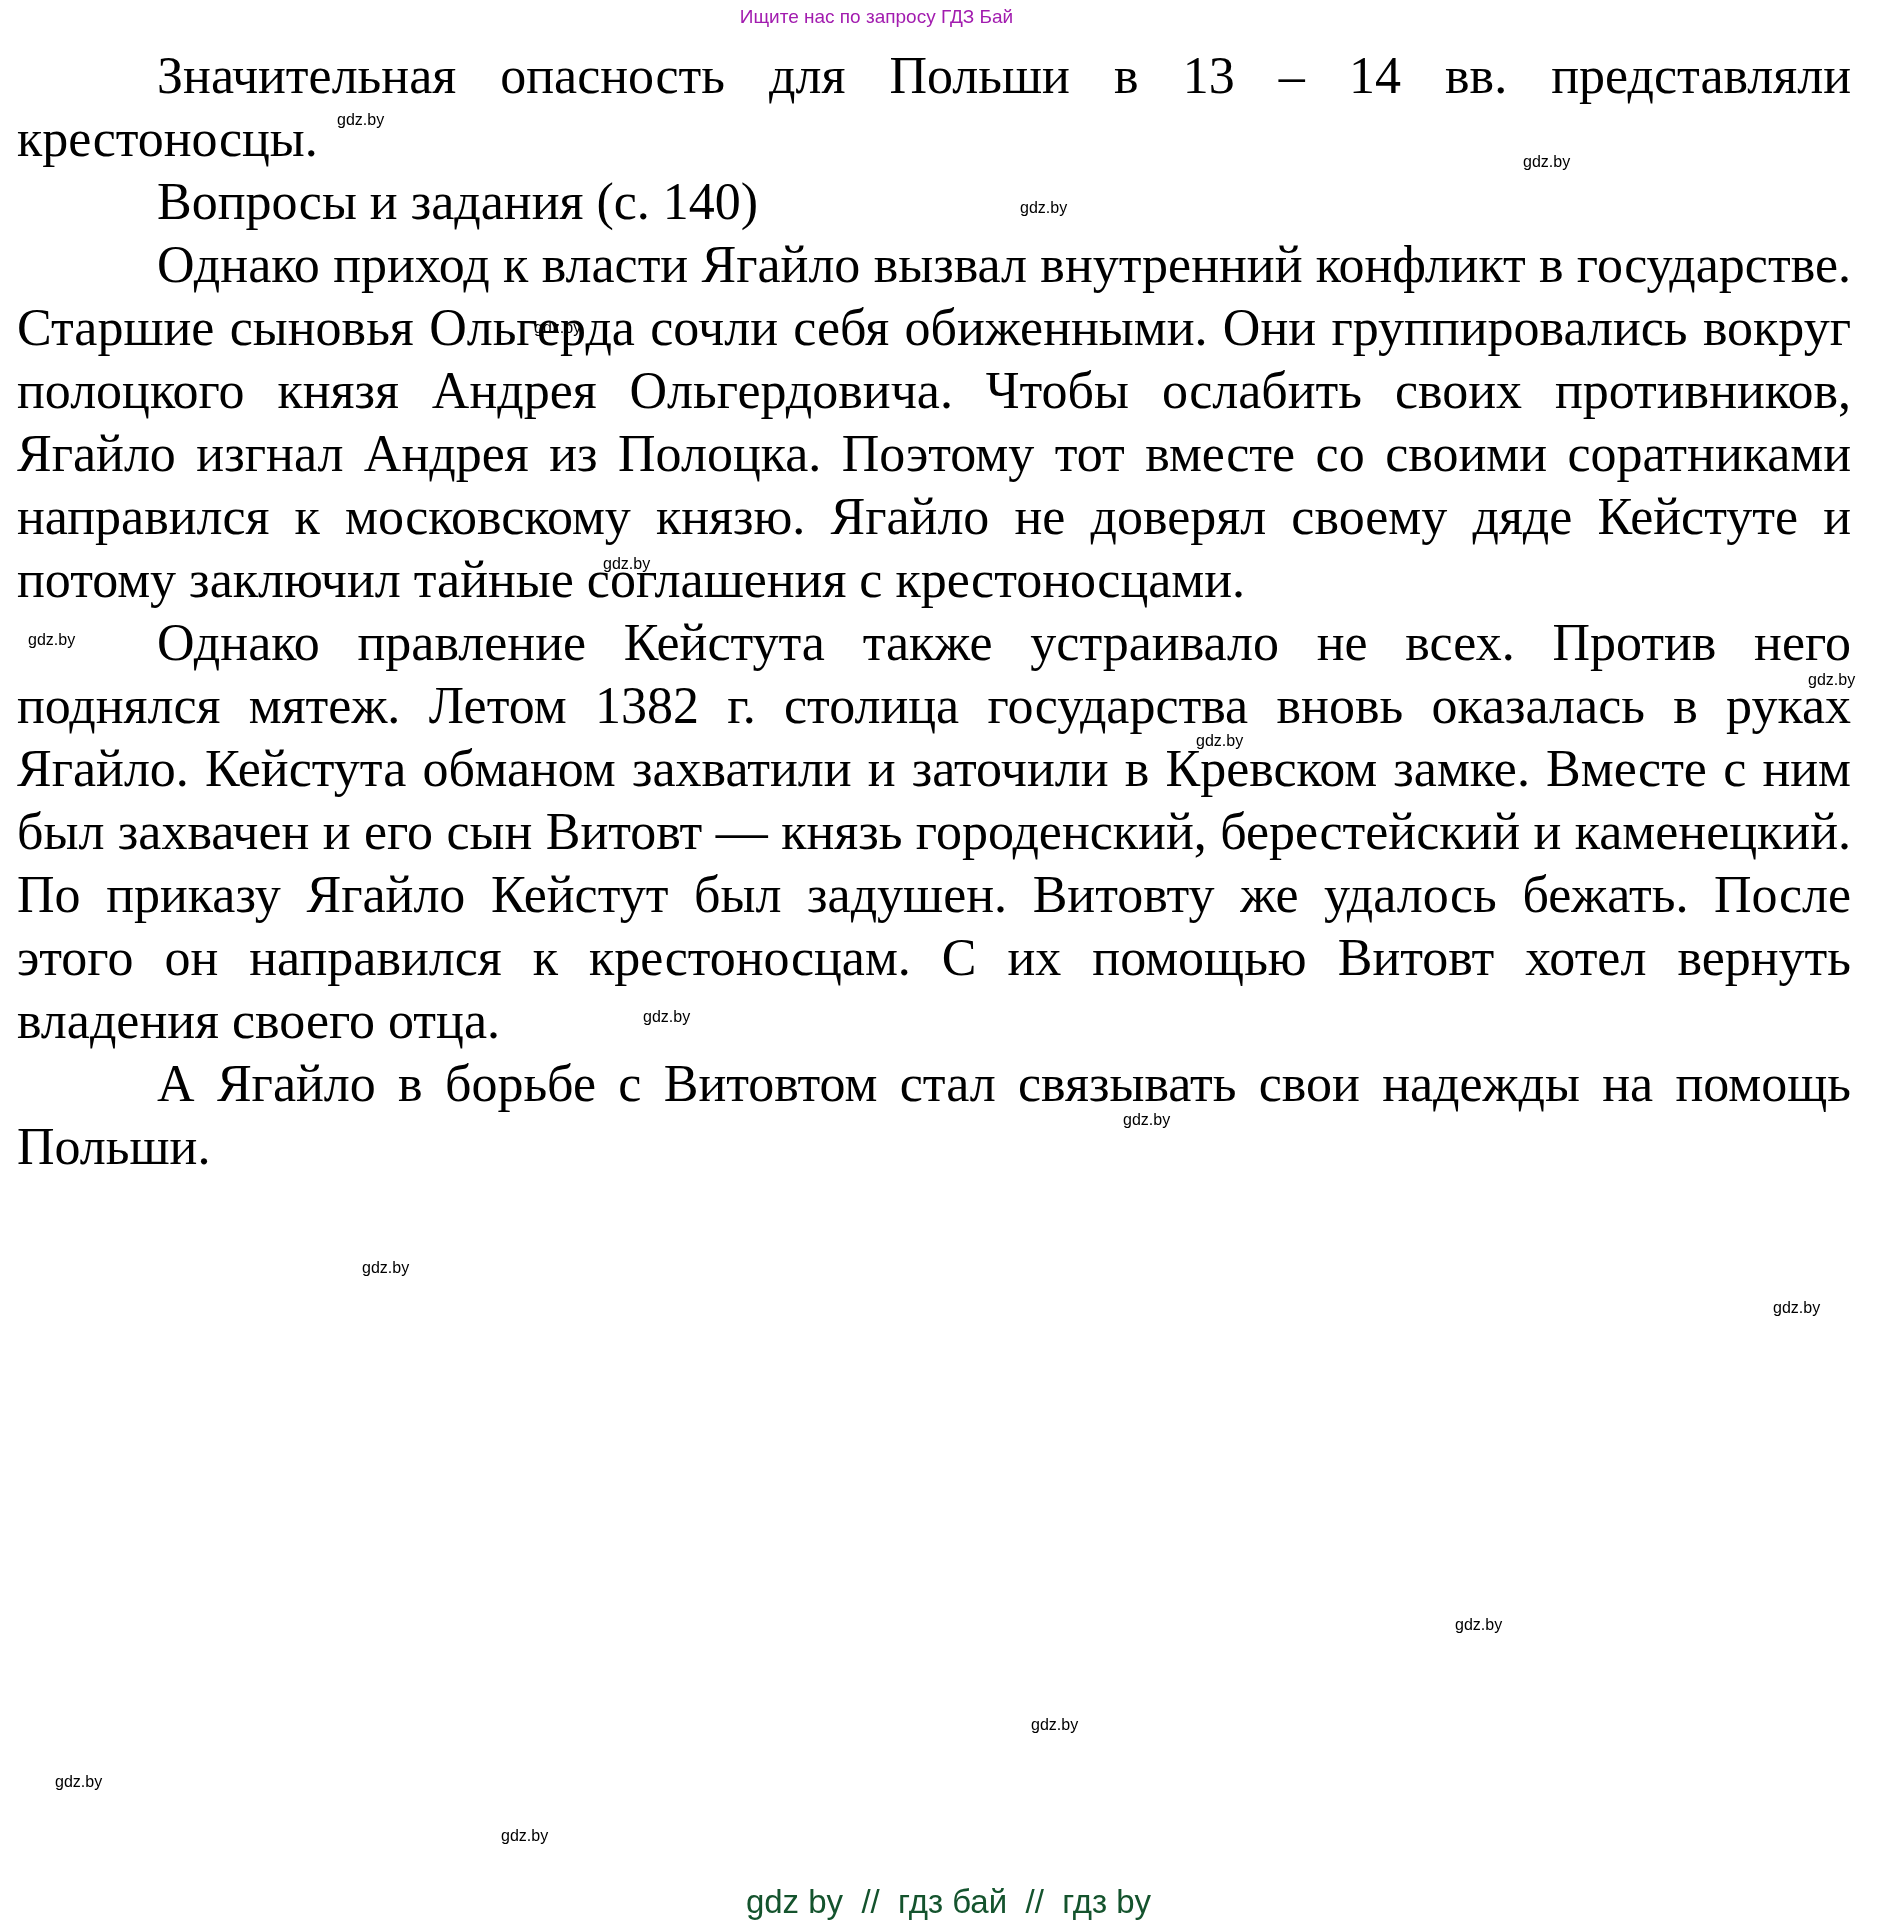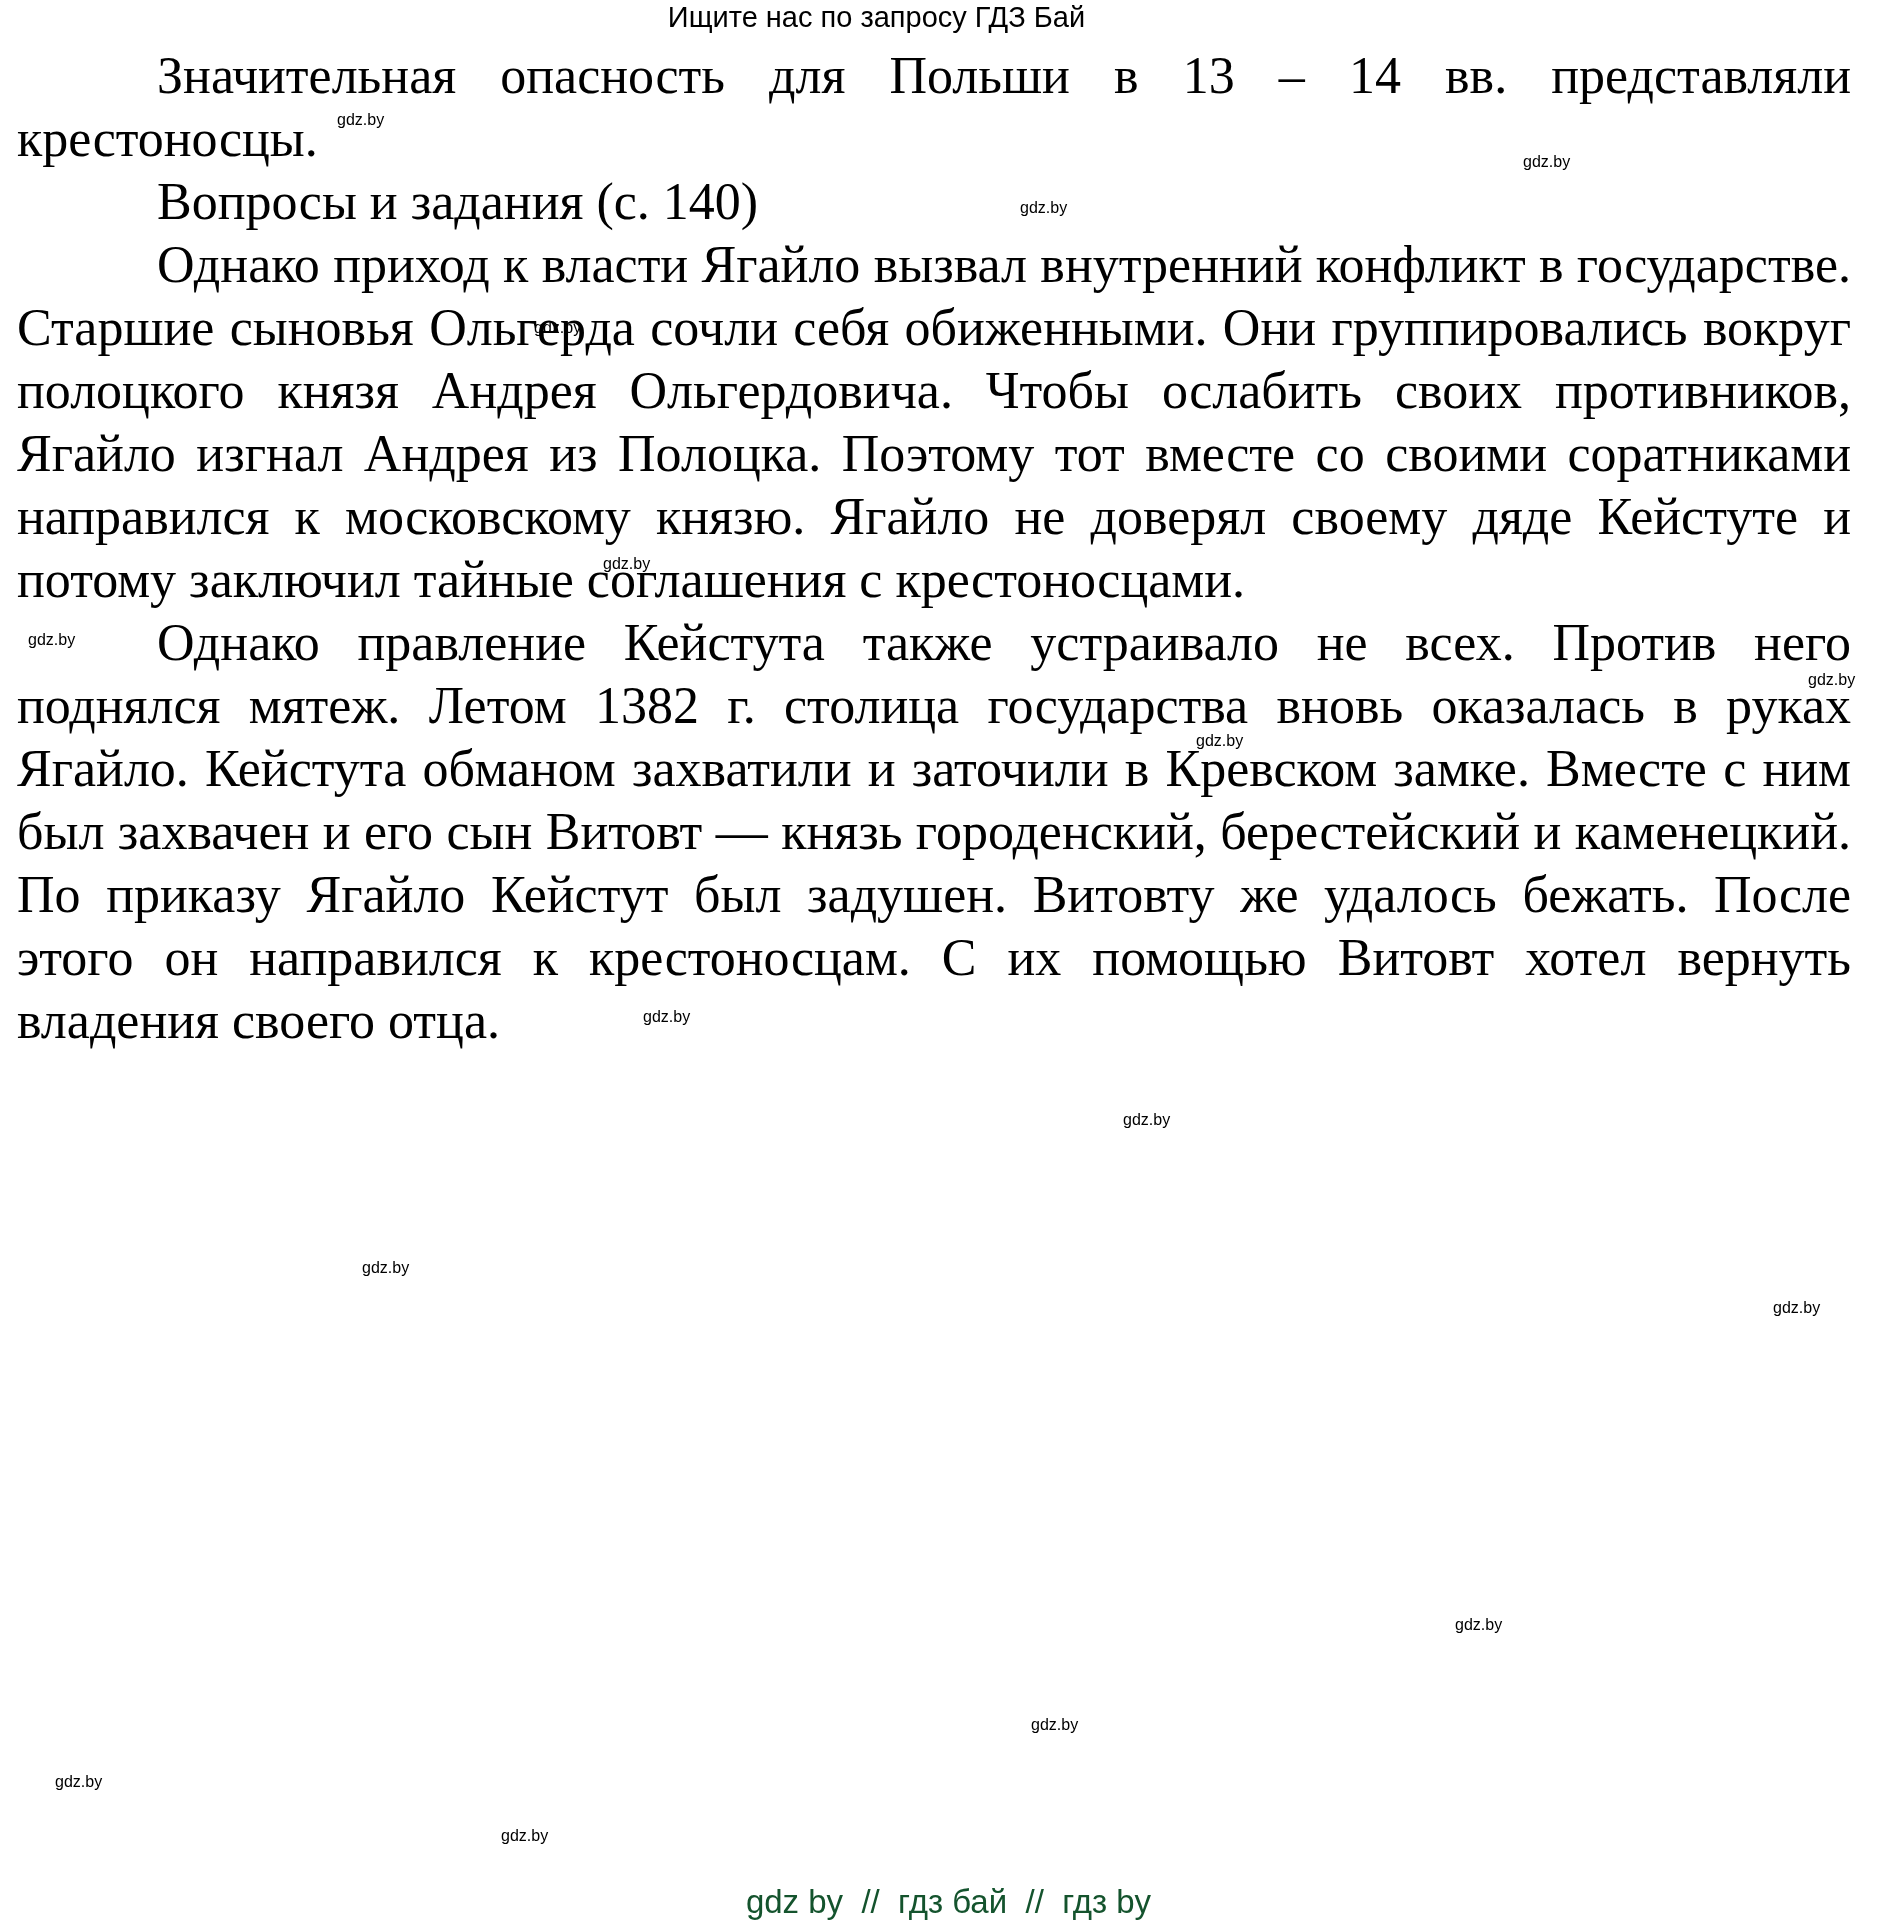--- a/index.html
+++ b/index.html
@@ -13,23 +13,23 @@
       position: relative;
       overflow: hidden;
     }
     .header-banner {
       position: absolute;
       top: 0;
       left: 0;
       width: 1753px;
       text-align: center;
       font-family: "Liberation Sans", "DejaVu Sans", sans-serif;
-      font-size: 29px;
+      font-size: 19px;
       line-height: 34px;
-      color: #000000;
+      color: #a21caf;
     }
     .page {
       position: absolute;
       left: 17px;
       top: 44px;
       width: 1834px;
       font-family: "Liberation Serif", "DejaVu Serif", serif;
       font-size: 52px;
       line-height: 63px;
       color: #000000;
@@ -64,20 +64,21 @@
 </head>
 <body>
 
 <div class="header-banner">Ищите нас по запросу ГДЗ Бай</div>
 
 <div class="page">
   <p class="para last-left">Значительная опасность для Польши в 13 – 14 вв. представляли крестоносцы.</p>
   <p class="para last-left">Вопросы и задания (с. 140)</p>
   <p class="para last-left">Однако приход к власти Ягайло вызвал внутренний конфликт в государстве. Старшие сыновья Ольгерда сочли себя обиженными. Они группировались вокруг полоцкого князя Андрея Ольгердовича. Чтобы ослабить своих противников, Ягайло изгнал Андрея из Полоцка. Поэтому тот вместе со своими соратниками направился к московскому князю. Ягайло не доверял своему дяде Кейстуте и потому заключил тайные соглашения с крестоносцами.</p>
   <p class="para last-left">Однако правление Кейстута также устраивало не всех. Против него поднялся мятеж. Летом 1382 г. столица государства вновь оказалась в руках Ягайло. Кейстута обманом захватили и заточили в Кревском замке. Вместе с ним был захвачен и его сын Витовт — князь городенский, берестейский и каменецкий. По приказу Ягайло Кейстут был задушен. Витовту же удалось бежать. После этого он направился к крестоносцам. С их помощью Витовт хотел вернуть владения своего отца.</p>
+  <p class="para last-left">А Ягайло в борьбе с Витовтом стал связывать свои надежды на помощь Польши.</p>
 </div>
 
 <div id="watermarks">
     <span class="wm" style="left: 337px; top: 107px;">gdz.by</span>
     <span class="wm" style="left: 1523px; top: 149px;">gdz.by</span>
     <span class="wm" style="left: 1020px; top: 195px;">gdz.by</span>
     <span class="wm" style="left: 534px; top: 315px;">gdz.by</span>
     <span class="wm" style="left: 603px; top: 551px;">gdz.by</span>
     <span class="wm" style="left: 28px; top: 627px;">gdz.by</span>
     <span class="wm" style="left: 1808px; top: 667px;">gdz.by</span>

